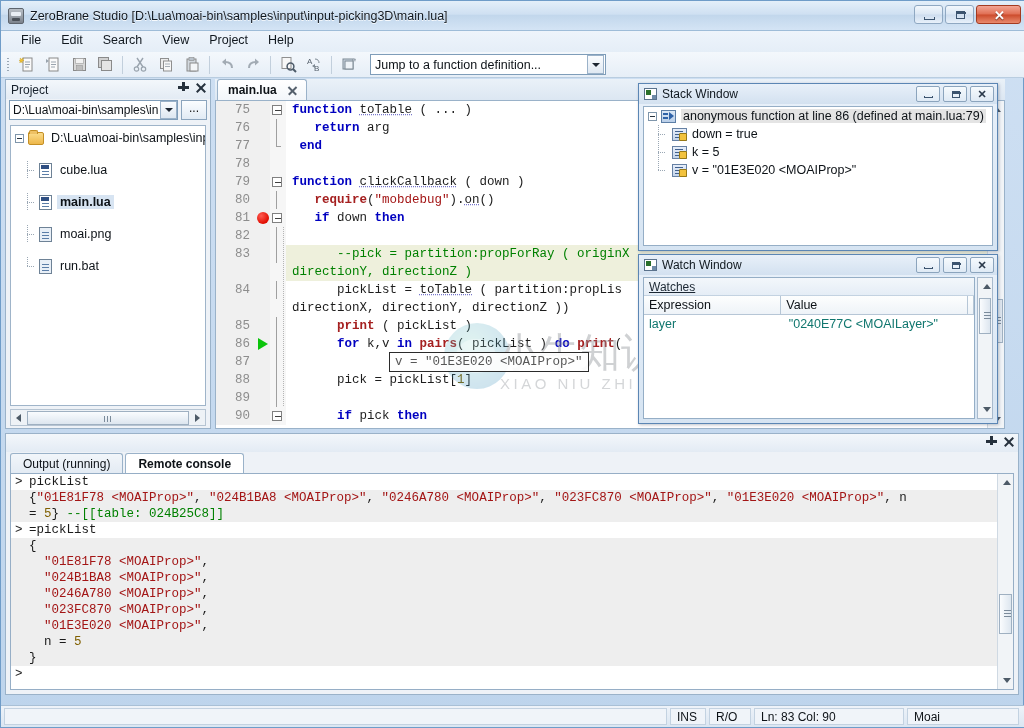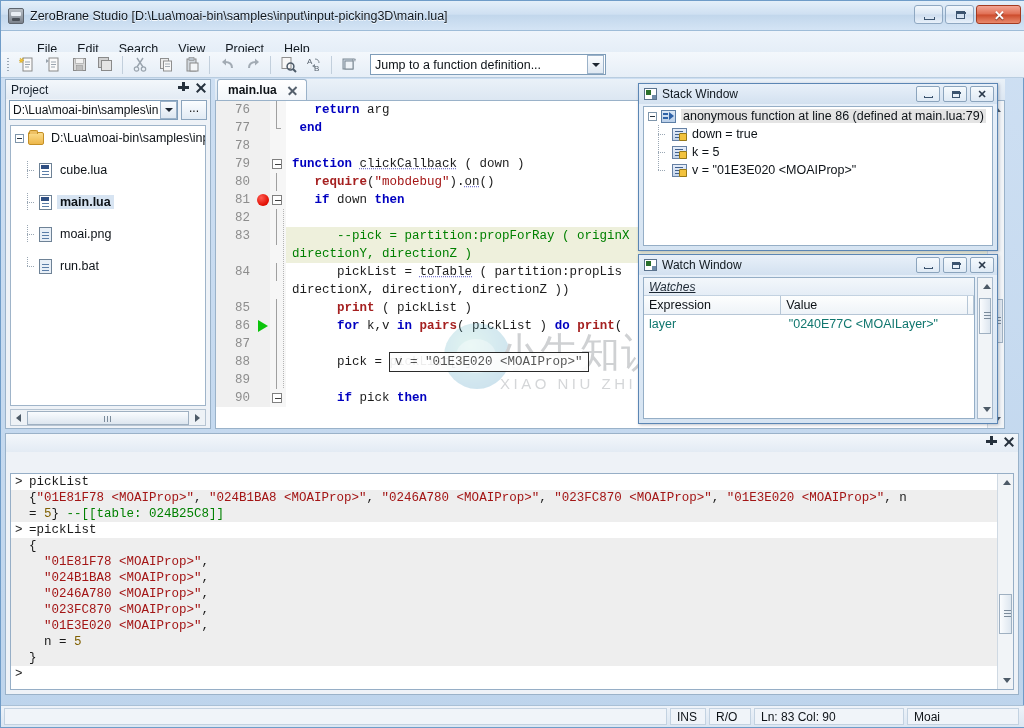--- a/index.html
+++ b/index.html
@@ -55,21 +55,21 @@
     border-color:#a33a20;
   }
   .wb.close span{
     left:16px;top:3px;width:13px;height:13px;color:#fff;font-size:13px;
     font-family:"Liberation Sans",sans-serif;font-weight:bold;line-height:13px;
     text-align:center;text-shadow:0 1px 1px rgba(0,0,0,.5);
   }
   
   .menubar{
     position:absolute;left:0;top:30px;width:1024px;height:27px;
-    display:flex;align-items:flex-end;padding-left:26px;
+    display:flex;align-items:flex-start;padding-left:10px;
     background:linear-gradient(to bottom,#eef4fb,#e2ecf6);
   }
   .menuitem{padding:2px 10px;font-size:12.5px;color:#11181f;cursor:default;}
   
   .toolbar{
     position:absolute;left:0;top:51px;width:1024px;height:26px;
     background:linear-gradient(to bottom,#f4f8fc,#e6eef7);
     display:flex;align-items:center;padding-left:4px;
     border-bottom:1px solid #b9cde0;
   }
@@ -396,21 +396,21 @@
     box-shadow:0 3px 0 #41618e,0 6px 0 #41618e;
   }
   .ic-var:after{
     content:"";position:absolute;right:-1px;bottom:-1px;width:6px;height:6px;
     background:#f2c23e;border:1px solid #9a7a14;border-radius:1px;
   }
   .stk-root .stk-label{background:#e4e4e4;padding:0 2px;}
   .watches-bar{
     height:18px;display:flex;align-items:center;padding-left:5px;
     background:linear-gradient(to bottom,#f3f7fb,#e5edf6);
-    border-bottom:1px solid #c3d2e1;font-size:12px;color:#1b2733;font-style:italic;
+    border-bottom:1px solid #c3d2e1;font-size:12px;color:#1b2733;
   }
   .watches-bar u{text-decoration:underline;}
   .wt-head{
     display:flex;height:19px;border-bottom:1px solid #b6c6d6;
     background:linear-gradient(to bottom,#fdfefe,#eef3f8);
   }
   .wt-head div{
     padding-left:5px;font-size:12.5px;color:#0d1217;line-height:19px;
     border-right:1px solid #b6c6d6;
   }
@@ -688,20 +688,21 @@
 
   <div class="editor-wrap">
     <div class="tabrow">
       <div class="etab">
         <span>main.lua</span>
         <span class="xclose"></span>
       </div>
     </div>
     <div class="editor">
       <div class="code-rows" id="code-rows">
+          <div class="crow"><div class="gutter">75</div><div class="markcol"></div><div class="foldcol"><div class="fold-box"></div></div><div class="ctext"><span class="kw">function </span><span class="fn">toTable</span><span class="pl"> ( ... )</span></div></div>
           <div class="crow"><div class="gutter">76</div><div class="markcol"></div><div class="foldcol"><div class="fold-line"></div></div><div class="ctext"><span class="pl">   </span><span class="kw">return</span><span class="pl"> arg</span></div></div>
           <div class="crow"><div class="gutter">77</div><div class="markcol"></div><div class="foldcol"><div class="fold-line end"></div></div><div class="ctext"><span class="pl"> </span><span class="kw">end</span></div></div>
           <div class="crow"><div class="gutter">78</div><div class="markcol"></div><div class="foldcol"></div><div class="ctext"></div></div>
           <div class="crow"><div class="gutter">79</div><div class="markcol"></div><div class="foldcol"><div class="fold-box"></div></div><div class="ctext"><span class="kw">function </span><span class="fn">clickCallback</span><span class="pl"> ( down )</span></div></div>
           <div class="crow"><div class="gutter">80</div><div class="markcol"></div><div class="foldcol"><div class="fold-line"></div></div><div class="ctext"><span class="pl">   </span><span class="bi">require</span><span class="pl">(</span><span class="str">"mobdebug"</span><span class="pl">).</span><span class="fn">on</span><span class="pl">()</span></div></div>
           <div class="crow"><div class="gutter">81</div><div class="markcol"><div class="bp"></div></div><div class="foldcol"><div class="fold-box"></div></div><div class="ctext"><span class="pl">   </span><span class="kw">if</span><span class="pl"> down </span><span class="kw">then</span></div></div>
           <div class="crow"><div class="gutter">82</div><div class="markcol"></div><div class="foldcol"><div class="fold-line"></div><div class="fold-dot" style="left: 13px;"></div></div><div class="ctext"></div></div>
           <div class="crow"><div class="gutter">83</div><div class="markcol"></div><div class="foldcol"><div class="fold-line"></div><div class="fold-dot" style="left: 13px;"></div></div><div class="ctext hl"><span class="cmt">      --pick = partition:propForRay ( originX</span></div></div>
           <div class="crow"><div class="gutter"></div><div class="markcol"></div><div class="foldcol"><div class="fold-dot" style="left: 13px;"></div></div><div class="ctext hl"><span class="cmt">directionY, directionZ )</span></div></div>
           <div class="crow"><div class="gutter">84</div><div class="markcol"></div><div class="foldcol"><div class="fold-line"></div><div class="fold-dot" style="left: 13px;"></div></div><div class="ctext"><span class="pl">      pickList = </span><span class="fn">toTable</span><span class="pl"> ( partition:propLis</span></div></div>
@@ -811,20 +812,24 @@
     </div>
   </div>
 
   <div class="bottom">
     <div class="bottom-head">
       <div class="ph-btns" style="position:absolute;right:4px;top:2px;display:flex;gap:6px;">
         <div class="ph-ico ph-pin"></div>
         <div class="ph-ico ph-close"></div>
       </div>
     </div>
+    <div class="otabs">
+      <div class="otab">Output (running)</div>
+      <div class="otab active">Remote console</div>
+    </div>
     <div class="console">
       <div id="console-rows">
           <div class="cline"><span class="prompt">&gt;</span><span class="ctxt"><span class="c-pl">pickList</span></span></div>
           <div class="cline shade"><span class="prompt"></span><span class="ctxt"><span class="c-pl">{</span><span class="c-str">"01E81F78 &lt;MOAIProp&gt;"</span><span class="c-pl">, </span><span class="c-str">"024B1BA8 &lt;MOAIProp&gt;"</span><span class="c-pl">, </span><span class="c-str">"0246A780 &lt;MOAIProp&gt;"</span><span class="c-pl">, </span><span class="c-str">"023FC870 &lt;MOAIProp&gt;"</span><span class="c-pl">, </span><span class="c-str">"01E3E020 &lt;MOAIProp&gt;"</span><span class="c-pl">, n </span></span></div>
           <div class="cline shade"><span class="prompt"></span><span class="ctxt"><span class="c-pl">= </span><span class="c-num">5</span><span class="c-pl">} </span><span class="c-cmt">--[[table: 024B25C8]]</span></span></div>
           <div class="cline"><span class="prompt">&gt;</span><span class="ctxt"><span class="c-pl">=pickList</span></span></div>
           <div class="cline shade"><span class="prompt"></span><span class="ctxt"><span class="c-pl">{</span></span></div>
           <div class="cline shade"><span class="prompt"></span><span class="ctxt"><span class="c-pl">  </span><span class="c-str">"01E81F78 &lt;MOAIProp&gt;"</span><span class="c-pl">,</span></span></div>
           <div class="cline shade"><span class="prompt"></span><span class="ctxt"><span class="c-pl">  </span><span class="c-str">"024B1BA8 &lt;MOAIProp&gt;"</span><span class="c-pl">,</span></span></div>
           <div class="cline shade"><span class="prompt"></span><span class="ctxt"><span class="c-pl">  </span><span class="c-str">"0246A780 &lt;MOAIProp&gt;"</span><span class="c-pl">,</span></span></div>

